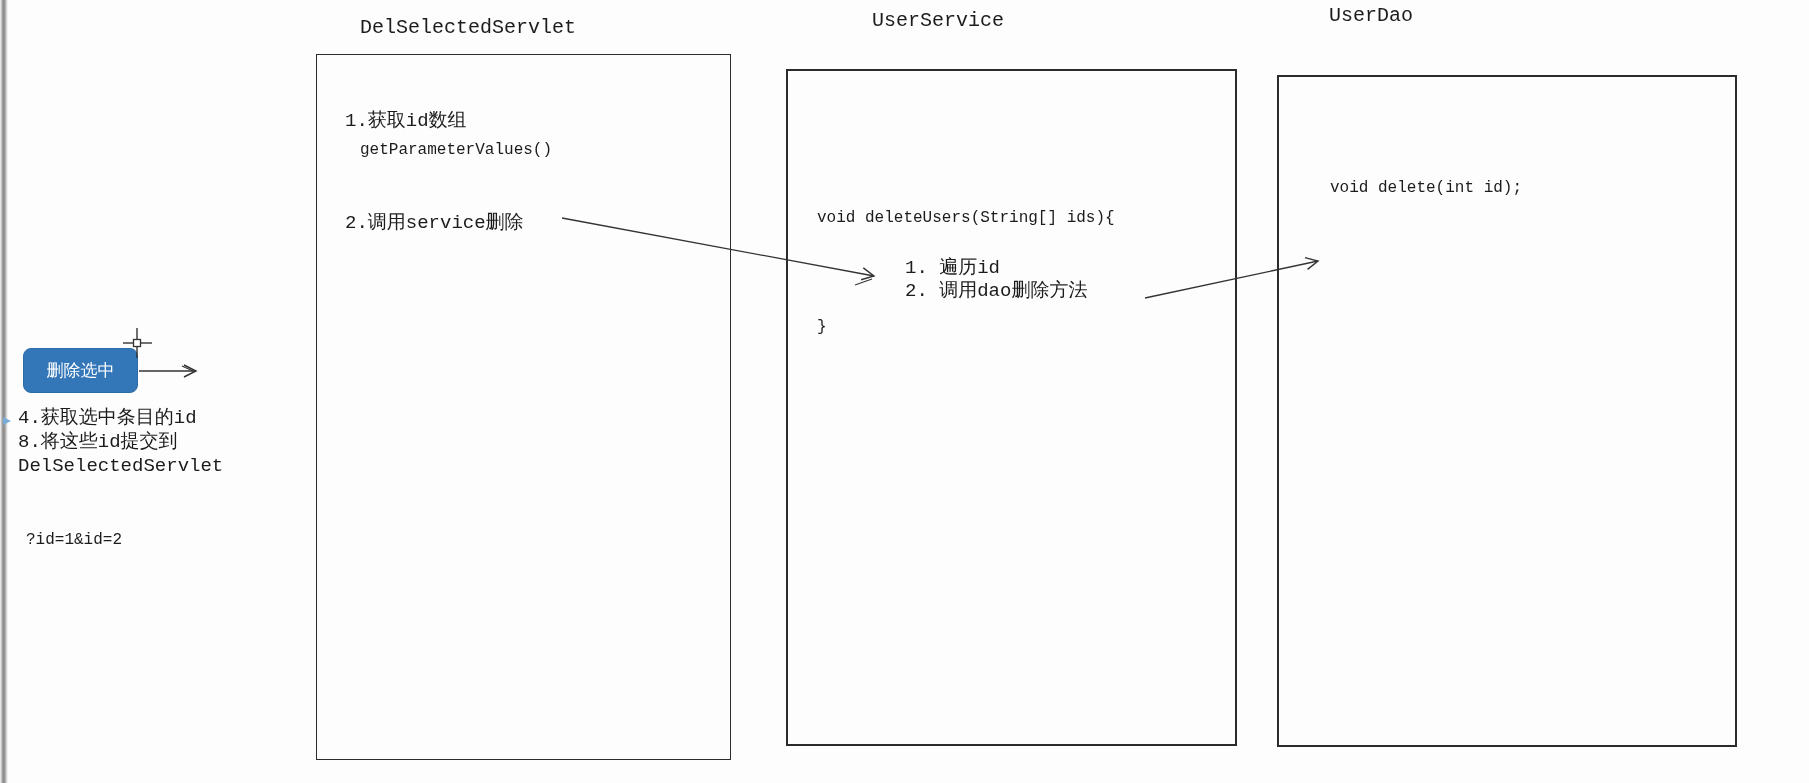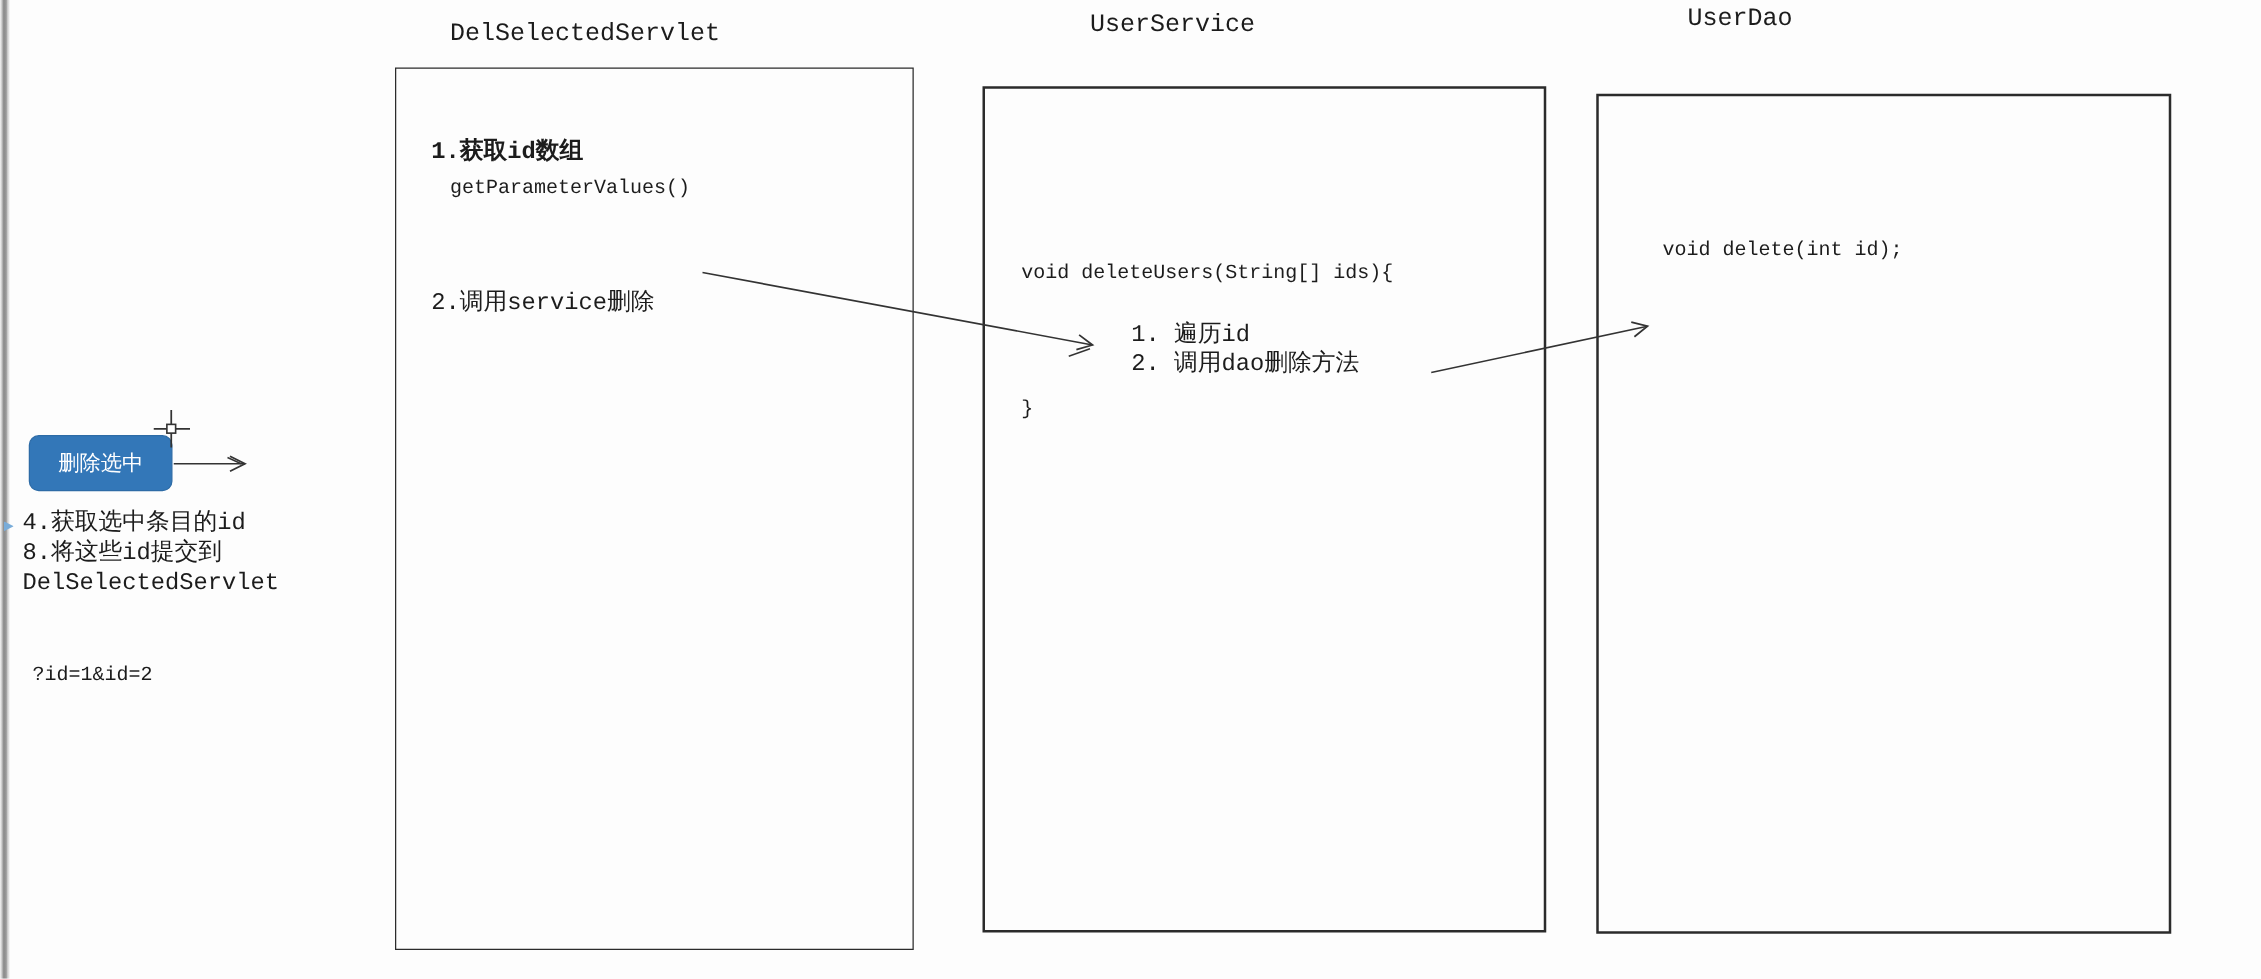--- a/index.html
+++ b/index.html
@@ -39,21 +39,21 @@
   #box-service  { left: 786px; top: 69px;  width: 451px; height: 677px; }
   #box-dao      { left: 1277px; top: 75px; width: 460px; height: 672px; }
   .box-title {
     position: absolute;
     font-size: 20px;
     letter-spacing: 0px;
     white-space: nowrap;
   }
   #title-servlet { left: 360px; top: 16px; }
   #title-service { left: 872px; top: 9px; }
-  #title-dao     { left: 1329px; top: 4px; margin-left: 21px; }
+  #title-dao     { left: 1329px; top: 4px; }
   .note {
     position: absolute;
     white-space: nowrap;
     font-size: 19px;
   }
   .mono-sm { font-size: 16px; }
   .btn-delete {
     position: absolute;
     left: 23px; top: 348px;
     width: 115px; height: 45px;
@@ -100,32 +100,32 @@
     <div>8.将这些id提交到</div>
     <div>DelSelectedServlet</div>
   </div>
   <div class="note mono-sm" style="left:26px; top:531px;">?id=1&amp;id=2</div>
 
   <div class="box-title" id="title-servlet">DelSelectedServlet</div>
   <div class="box-title" id="title-service">UserService</div>
   <div class="box-title" id="title-dao">UserDao</div>
 
   <div class="uml-box" id="box-servlet"></div>
-  <div class="note" style="left:345px; top:107px;font-weight:bold;">1.获取id数组</div>
+  <div class="note" style="left:345px; top:107px;">1.获取id数组</div>
   <div class="note mono-sm" style="left:360px; top:141px;">getParameterValues()</div>
-  <div class="note" style="left:345px; top:209px;margin-top:19px;">2.调用service删除</div>
+  <div class="note" style="left:345px; top:209px;">2.调用service删除</div>
 
   <div class="uml-box" id="box-service"></div>
   <div class="note mono-sm" style="left:817px; top:209px;">void deleteUsers(String[] ids){</div>
   <div class="note" style="left:905px; top:254px;">1. 遍历id</div>
   <div class="note" style="left:905px; top:277px;">2. 调用dao删除方法</div>
   <div class="note mono-sm" style="left:817px; top:318px;">}</div>
 
   <div class="uml-box" id="box-dao"></div>
-  <div class="note mono-sm" style="left:1330px; top:191px;">void delete(int id);</div>
+  <div class="note mono-sm" style="left:1330px; top:179px;">void delete(int id);</div>
 
   <svg class="overlay" viewBox="0 0 1809 783" xmlns="http://www.w3.org/2000/svg">
     <defs>
       <marker id="openV" markerWidth="20" markerHeight="16" refX="15" refY="8" orient="auto" markerUnits="userSpaceOnUse">
         <path d="M3,2 L15,8 L3,14" fill="none" stroke="#333" stroke-width="1.4"></path>
       </marker>
     </defs>
 
     <g>
       <line x1="139" y1="371" x2="196" y2="371" stroke="#333" stroke-width="1.3" marker-end="url(#openV)"></line>

